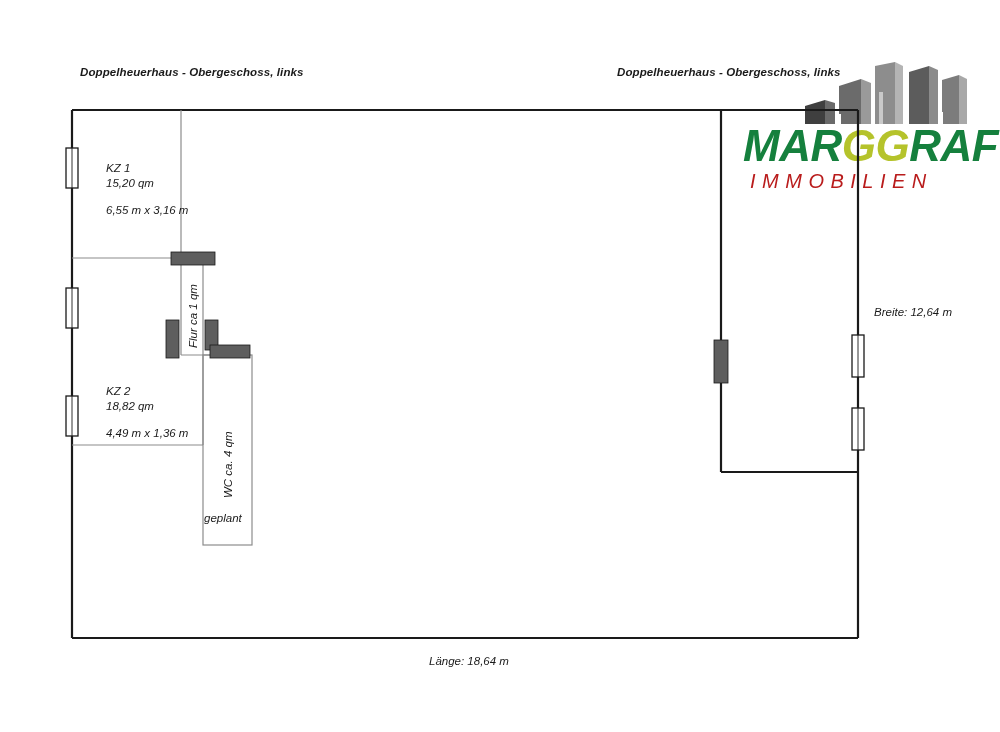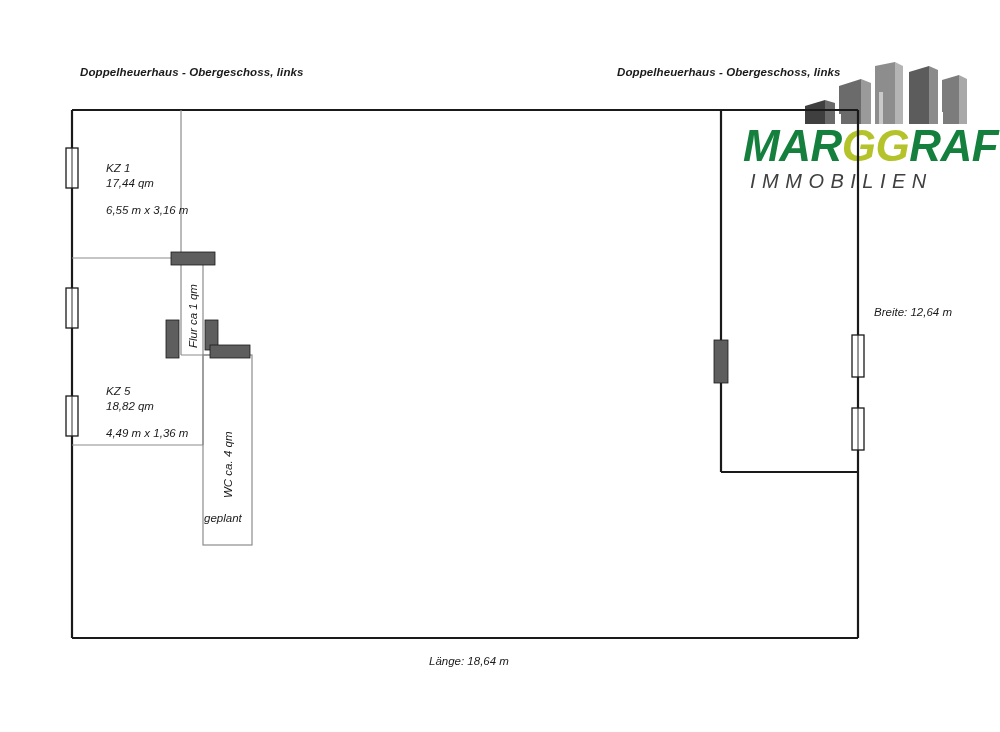--- a/index.html
+++ b/index.html
@@ -52,21 +52,21 @@
     white-space: nowrap;
   }
   .wm-dark { color: #15803d; }
   .wm-accent { color: #b5c32b; }
   #logo-sub {
     position: absolute;
     left: 7px;
     top: 108px;
     font-size: 20px;
     letter-spacing: 6.5px;
-    color: #404040;
+    color: #b91c1c;
     white-space: nowrap;
   }
 
   
   #plan {
     position: absolute;
     left: 0;
     top: 0;
   }
 
@@ -196,27 +196,27 @@
       <path d="M 69 288 L 69 328"></path>
       <path d="M 69 396 L 69 436"></path>
       <path d="M 855 335 L 855 377"></path>
       <path d="M 855 408 L 855 450"></path>
     </g>
 
   </svg>
 
   <div class="plan-label" style="left:103px; top:161px;">
     <div>KZ 1</div>
-    <div>17,44 qm</div>
+    <div>15,20 qm</div>
     <div style="height:12px"></div>
     <div>6,55 m x 3,16 m</div>
   </div>
 
   <div class="plan-label" style="left:103px; top:384px;">
-    <div>KZ 5</div>
+    <div>KZ 2</div>
     <div>18,82 qm</div>
     <div style="height:12px"></div>
     <div>4,49 m x 1,36 m</div>
   </div>
 
 
   <div class="plan-label rot" style="left:183px; top:348px;">Flur ca 1 qm</div>
 
   <div class="plan-label rot" style="left:218px; top:498px;">WC ca. 4 qm</div>
 

